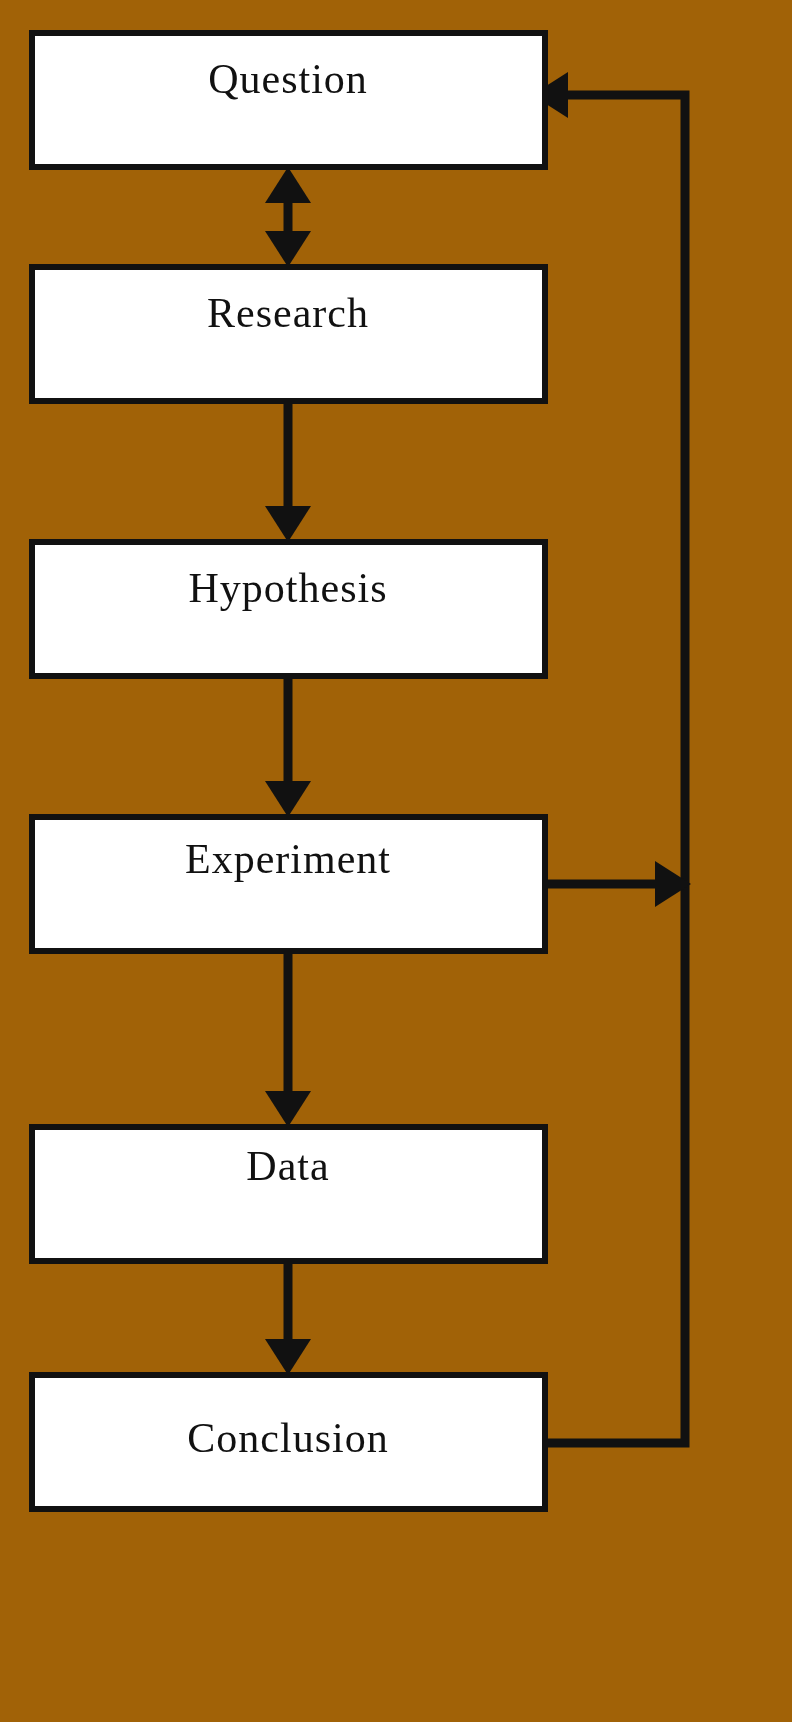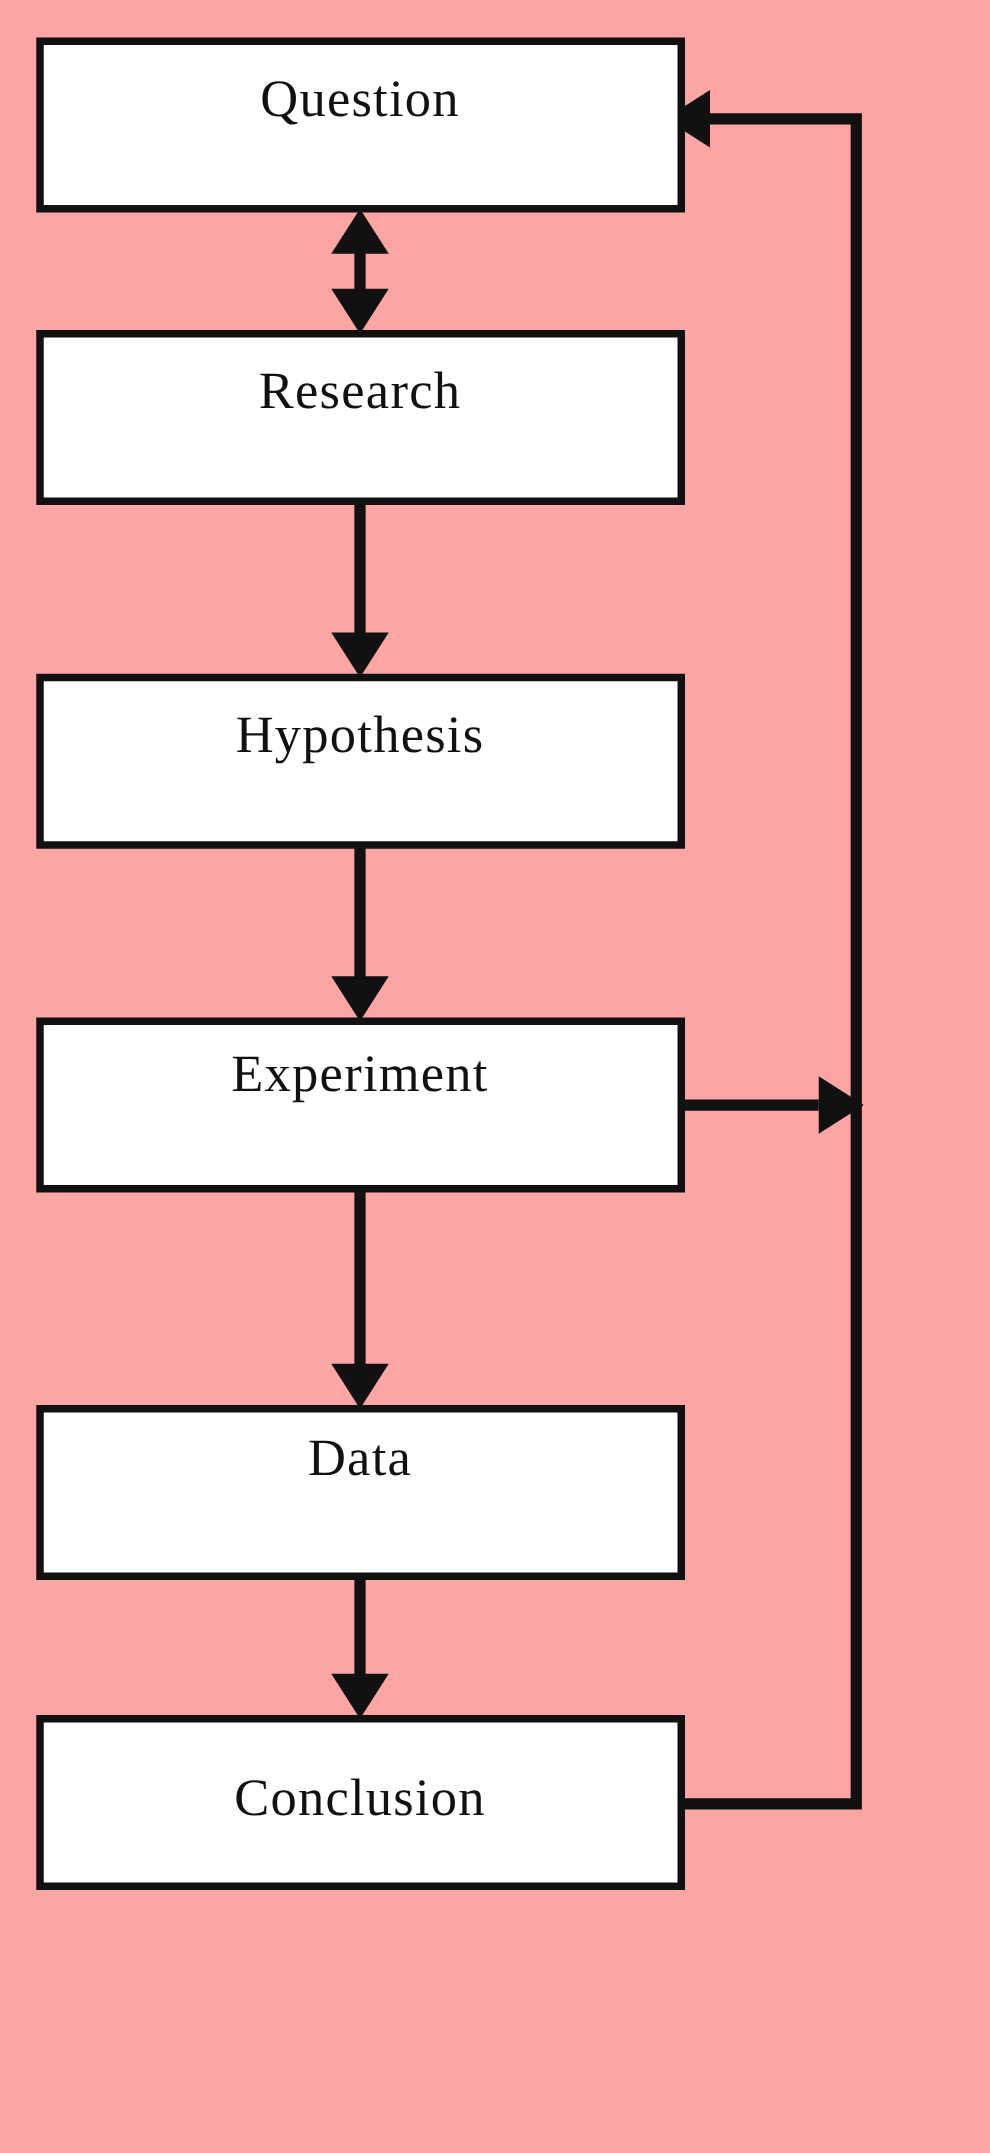--- a/index.html
+++ b/index.html
@@ -10,21 +10,21 @@
   body {
     width: 792px;
     height: 1722px;
     overflow: hidden;
     font-family: "Liberation Serif", "DejaVu Serif", serif;
   }
   #diagram-root {
     position: relative;
     width: 792px;
     height: 1722px;
-    background: #fca5a5;
+    background: #a16207;
   }
   svg.flowchart {
     display: block;
     width: 792px;
     height: 1722px;
   }
   .node-box {
     fill: #ffffff;
     stroke: #111111;
     stroke-width: 6;

